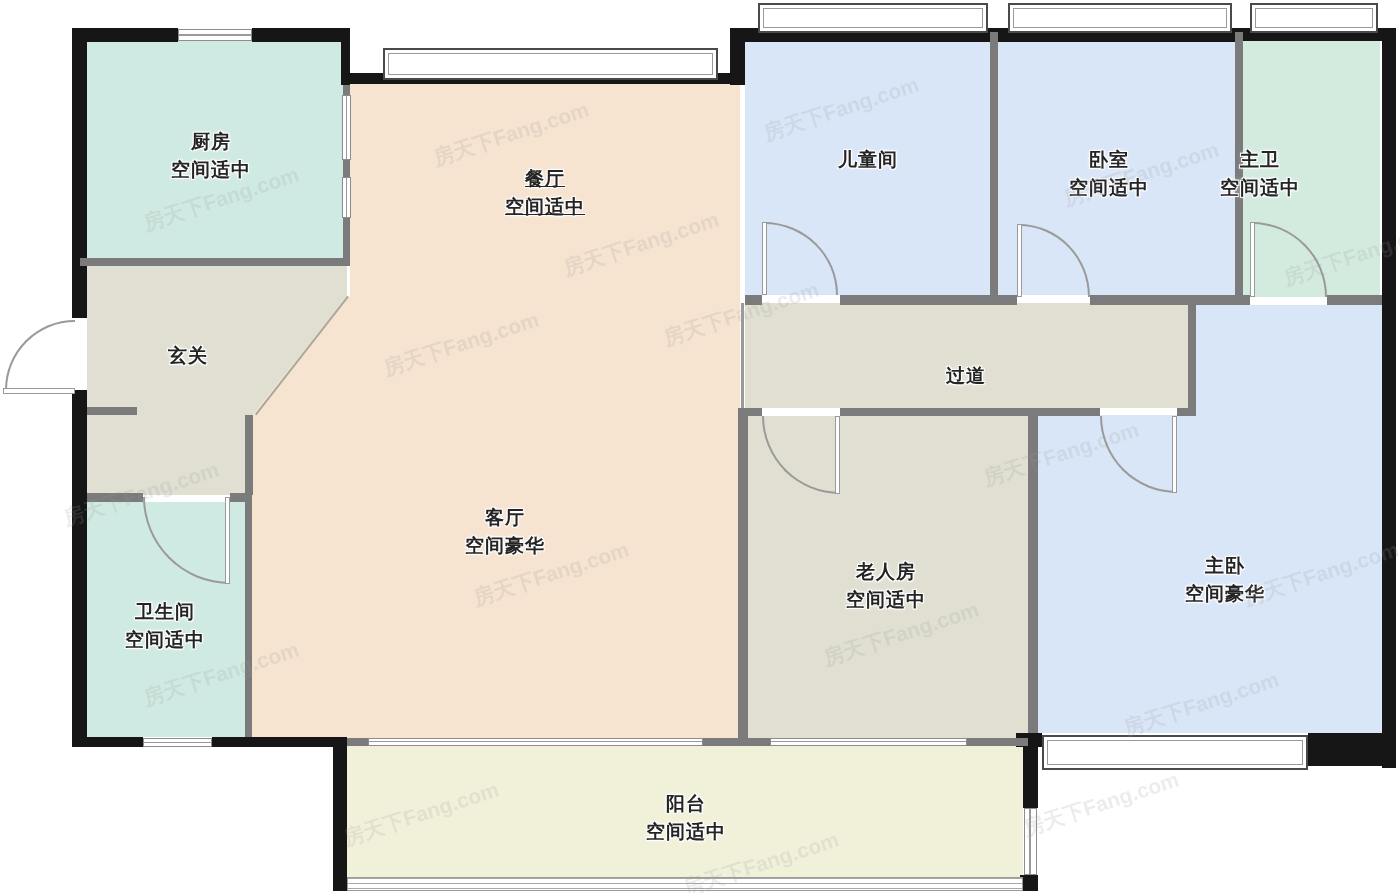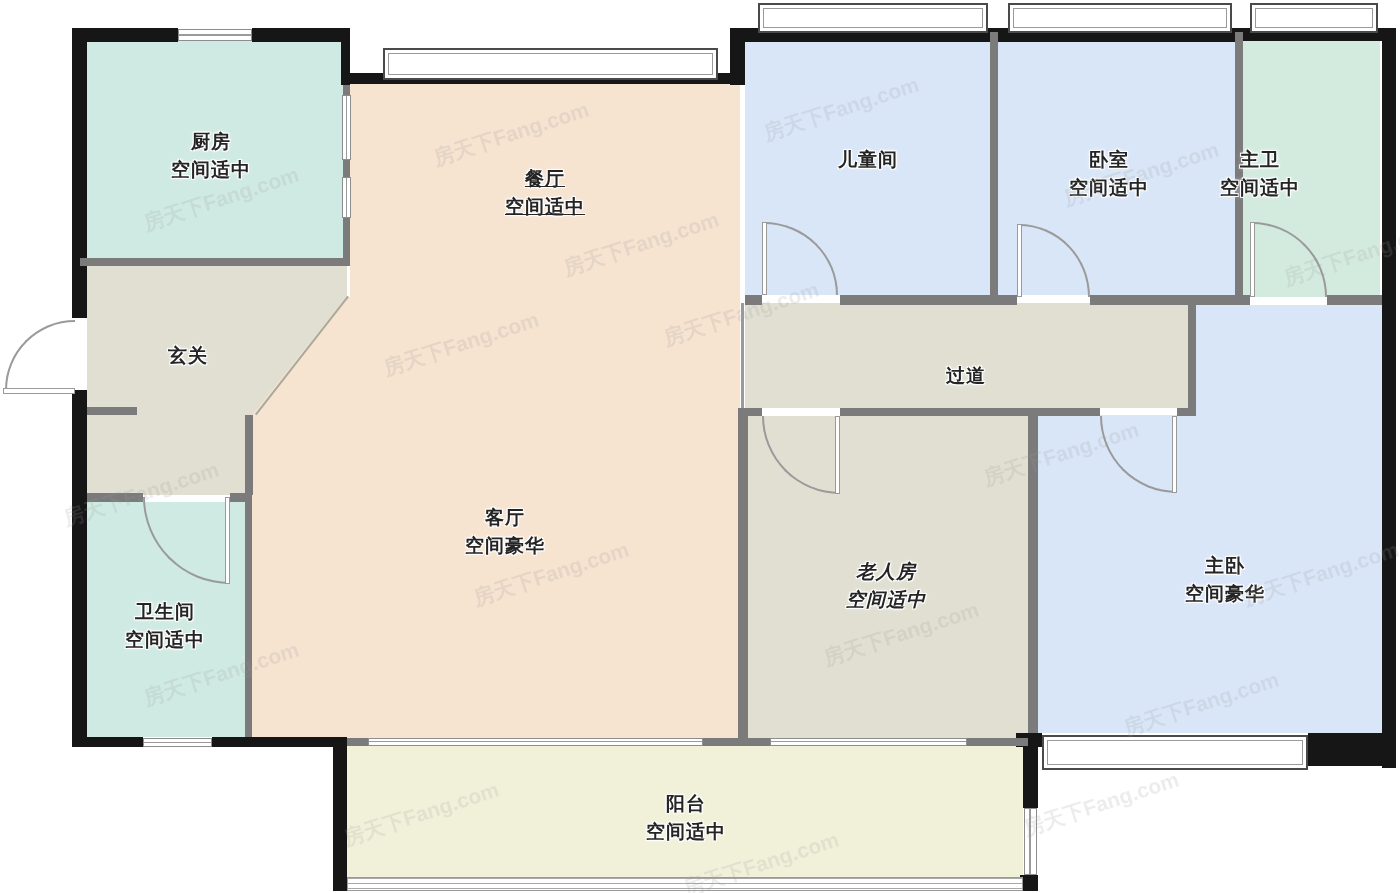--- a/index.html
+++ b/index.html
@@ -147,21 +147,21 @@
   <div class="lbl" style="left:188px;top:356px;">
     <div>玄关</div>
   </div>
   <div class="lbl" style="left:966px;top:350px;margin-top:26px;">
     <div>过道</div>
   </div>
   <div class="lbl" style="left:505px;top:532px;">
     <div>客厅</div>
     <div>空间豪华</div>
   </div>
-  <div class="lbl" style="left:886px;top:586px;font-style:italic;">
+  <div class="lbl" style="left:886px;top:586px;">
     <div>老人房</div>
     <div>空间适中</div>
   </div>
   <div class="lbl" style="left:1225px;top:580px;">
     <div>主卧</div>
     <div>空间豪华</div>
   </div>
   <div class="lbl" style="left:165px;top:626px;">
     <div>卫生间</div>
     <div>空间适中</div>

